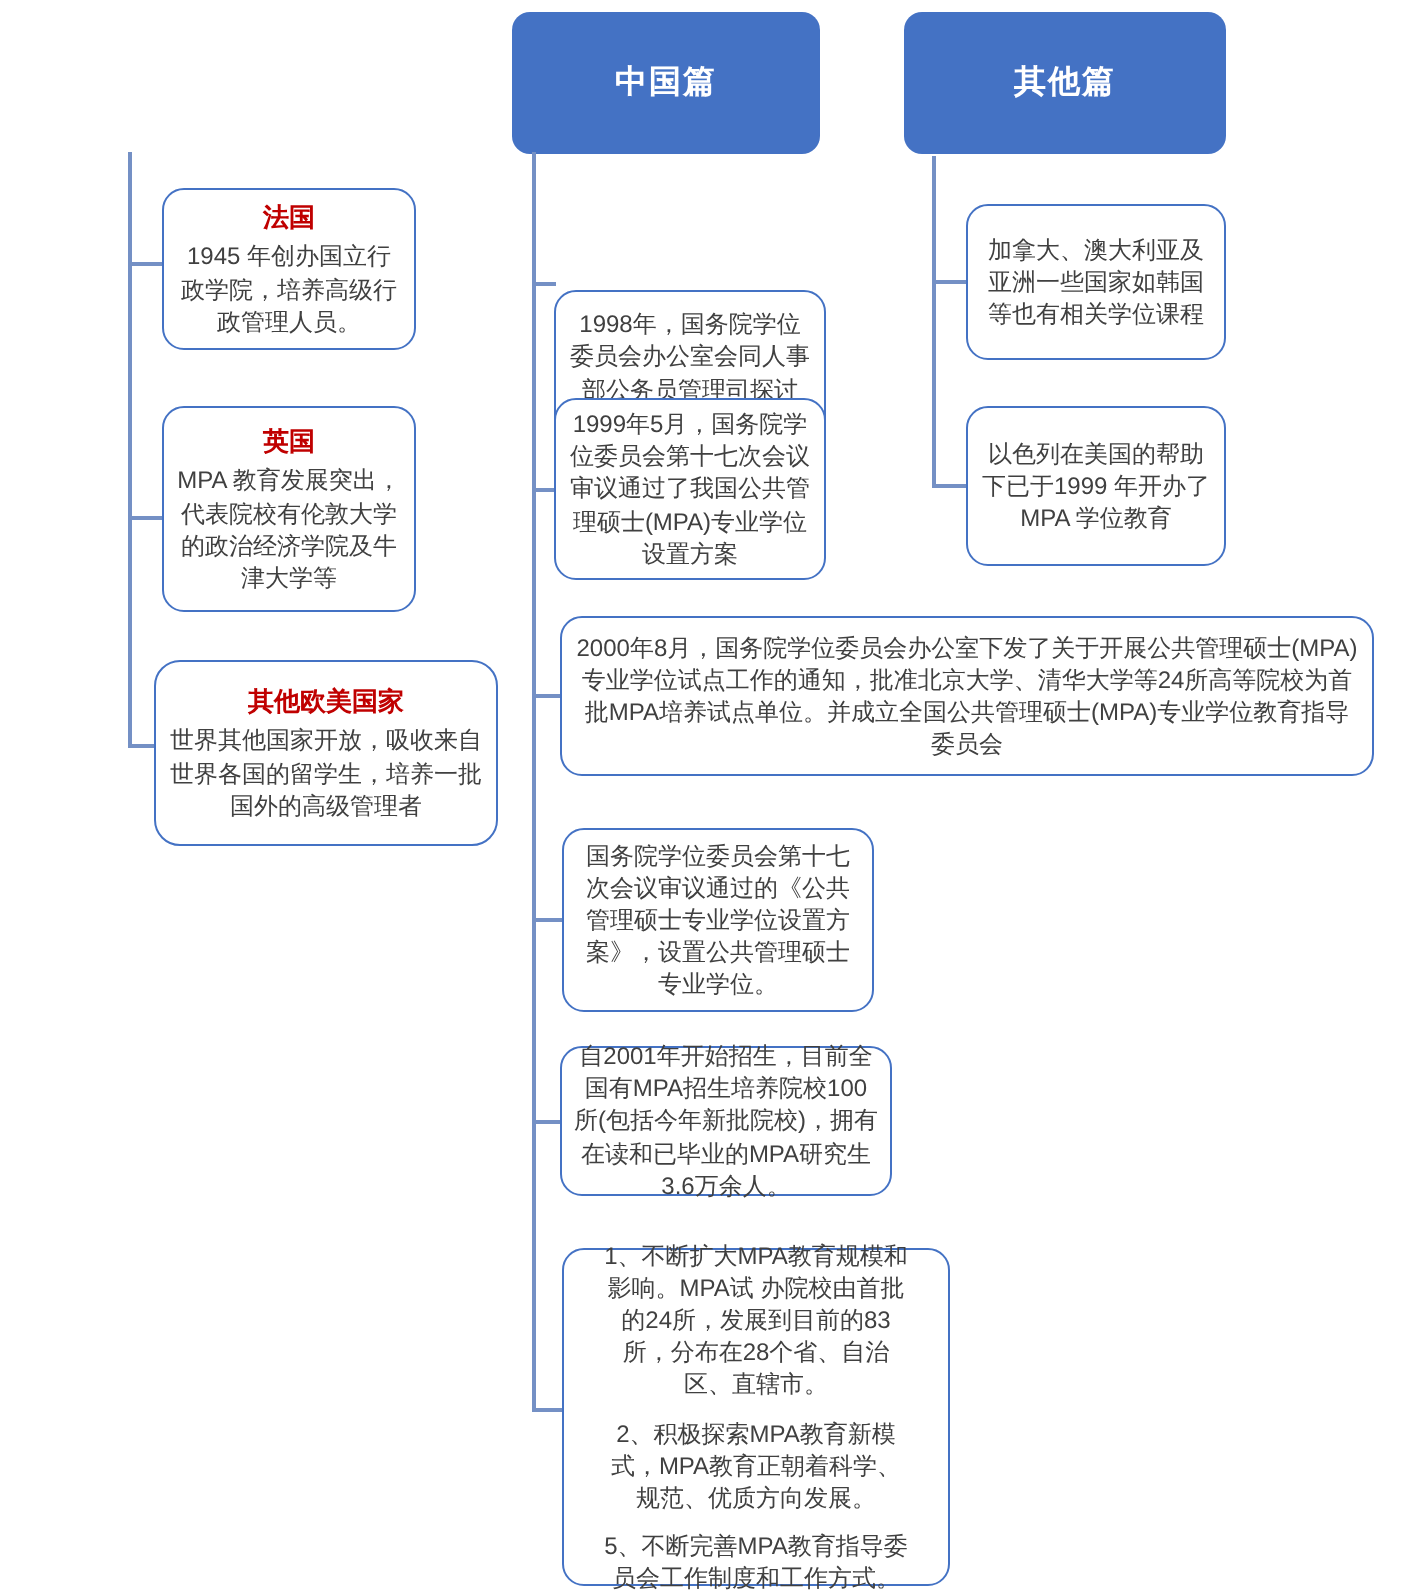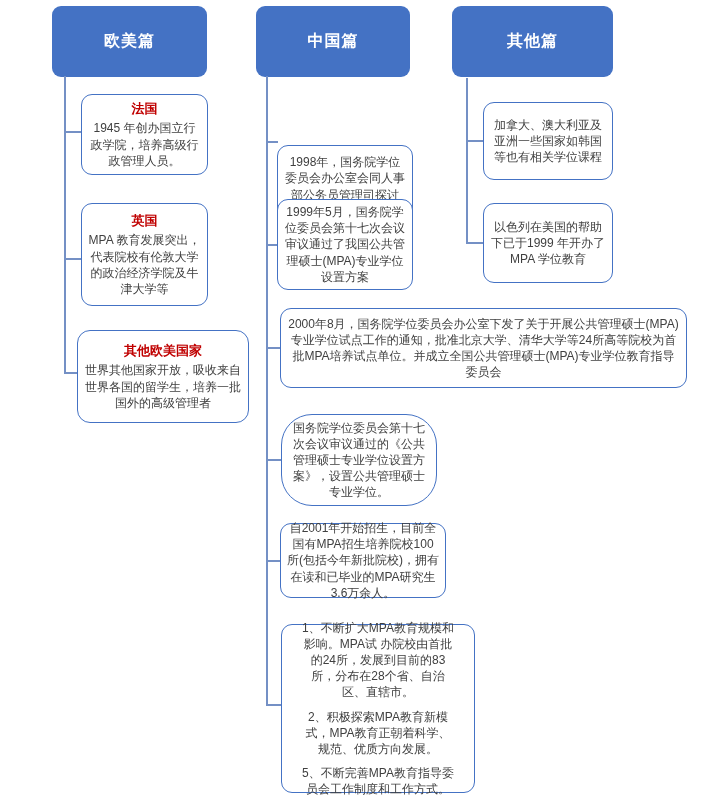--- a/index.html
+++ b/index.html
@@ -29,34 +29,33 @@
 
   
   .b1{left:81px;top:94px;width:127px;height:81px;}
   .b2{left:81px;top:203px;width:127px;height:103px;}
   .b3{left:77px;top:330px;width:172px;height:93px;border-radius:13px;}
 
   
   .c1{left:277px;top:101px;width:136px;height:83px;margin-top:44px;}
   .c2{left:277px;top:199px;width:136px;height:91px;}
   .c3{left:280px;top:308px;width:407px;height:80px;}
-  .c4{left:281px;top:414px;width:156px;height:92px;border-radius:31px;}
+  .c4{left:281px;top:414px;width:156px;height:92px;}
   .c5{left:280px;top:523px;width:166px;height:75px;}
   .c6{left:281px;top:624px;width:194px;height:169px;}
 
   
   .r1{left:483px;top:102px;width:130px;height:78px;}
   .r2{left:483px;top:203px;width:130px;height:80px;}
 </style>
 </head>
 <body>
 
 <div class="canvas">
 
-  <div class="header-box h1">欧美篇</div>
   <div class="header-box h2">中国篇</div>
   <div class="header-box h3">其他篇</div>
 
   <div class="vline" style="left:64px;top:76px;height:298px;"></div>
   <div class="hline" style="left:65px;top:131px;width:17px;"></div>
   <div class="hline" style="left:65px;top:258px;width:17px;"></div>
   <div class="hline" style="left:65px;top:372px;width:13px;"></div>
 
   <div class="vline" style="left:266px;top:76px;height:630px;"></div>
   <div class="hline" style="left:267px;top:141px;width:11px;"></div>

